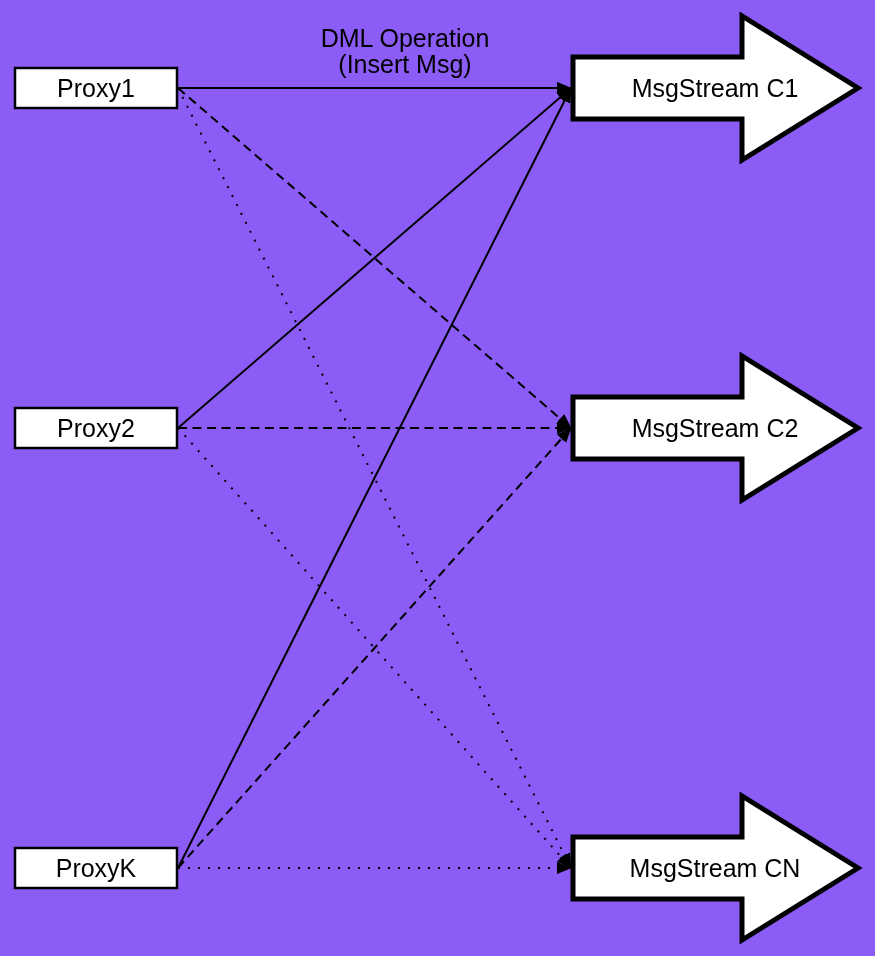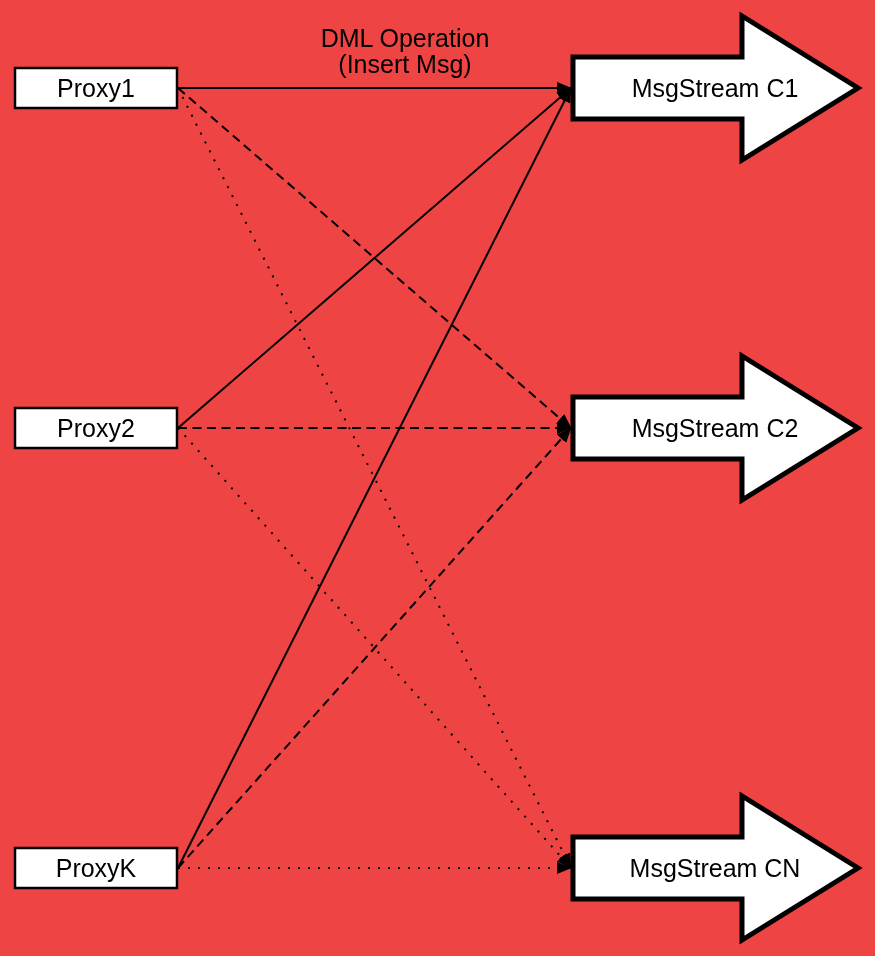--- a/index.html
+++ b/index.html
@@ -4,21 +4,21 @@
 <style>
   html, body {
     margin: 0;
     padding: 0;
     background: #ffffff;
   }
   .canvas {
     position: relative;
     width: 875px;
     height: 956px;
-    background: #ef4444;
+    background: #8b5cf6;
     overflow: hidden;
   }
   svg {
     display: block;
     font-family: "Liberation Sans", sans-serif;
   }
   .node-label {
     font-size: 25px;
     fill: #000000;
     text-anchor: middle;

